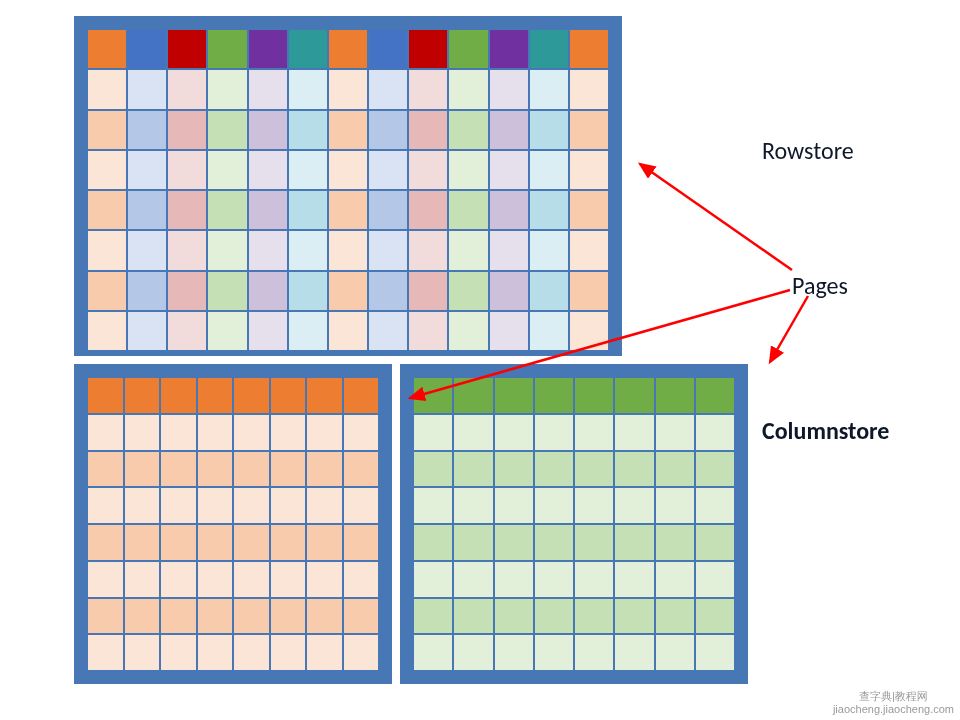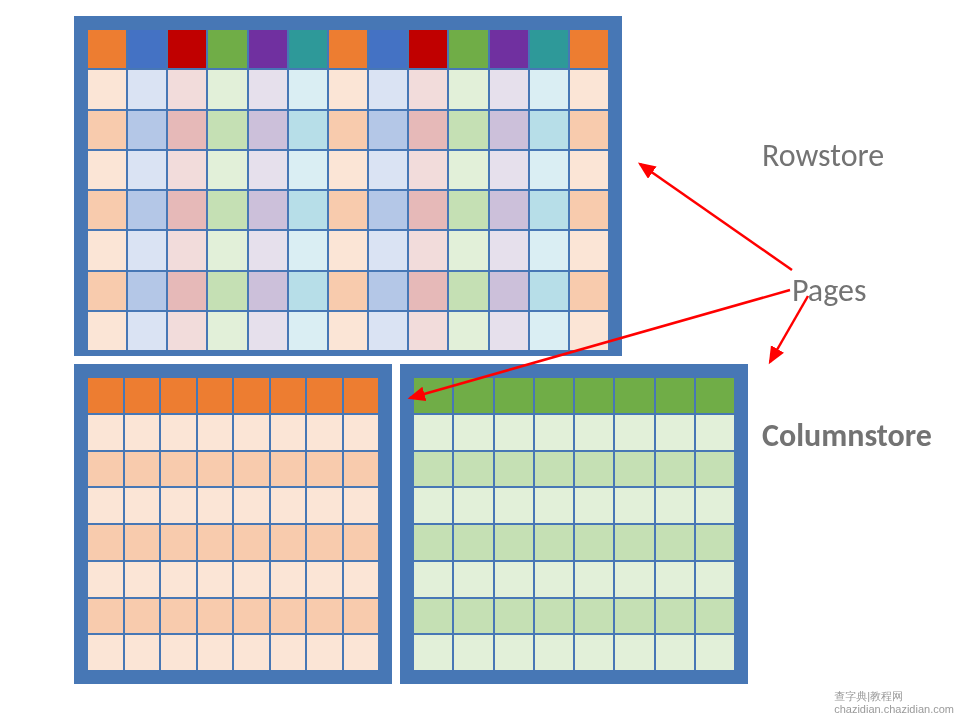--- a/index.html
+++ b/index.html
@@ -56,33 +56,33 @@
     }
     .footer-label {
       color: #fff;
       font-weight: bold;
       text-align: center;
       font-size: 18px;
       padding: 4px 0 2px 0;
     }
     .label {
       position: absolute;
-      font-size: 32px;
-      color: #737373;
+      font-size: 24px;
+      color: #0f172a;
     }
     .label-rowstore { left: 762px; top: 136px; }
     .label-pages { left: 792px; top: 271px; }
     .label-columnstore { left: 762px; top: 416px; font-weight: bold; }
     .watermark {
       position: absolute;
       right: 6px;
       bottom: 4px;
       font-size: 11px;
       color: #9a9a9a;
-      text-align: left;
+      text-align: center;
       line-height: 1.2;
       font-family: "Microsoft YaHei", Arial, sans-serif;
     }
     svg.arrows {
       position: absolute;
       left: 0; top: 0;
       width: 960px; height: 720px;
       pointer-events: none;
     }
   </style>
@@ -398,14 +398,14 @@
 
   <line x1="792" y1="270" x2="640" y2="164" stroke="#ff0000" stroke-width="2.5" marker-end="url(#arrowhead)"></line>
 
   <line x1="808" y1="296" x2="770" y2="362" stroke="#ff0000" stroke-width="2.5" marker-end="url(#arrowhead)"></line>
 
   <line x1="790" y1="290" x2="410" y2="398" stroke="#ff0000" stroke-width="2.5" marker-end="url(#arrowhead)"></line>
 </svg>
 
 <div class="watermark">
   <div>查字典|教程网</div>
-  <div>chazidian.chazidian.com</div>
+  <div>jiaocheng.jiaocheng.com</div>
 </div>
 
 </body></html>

